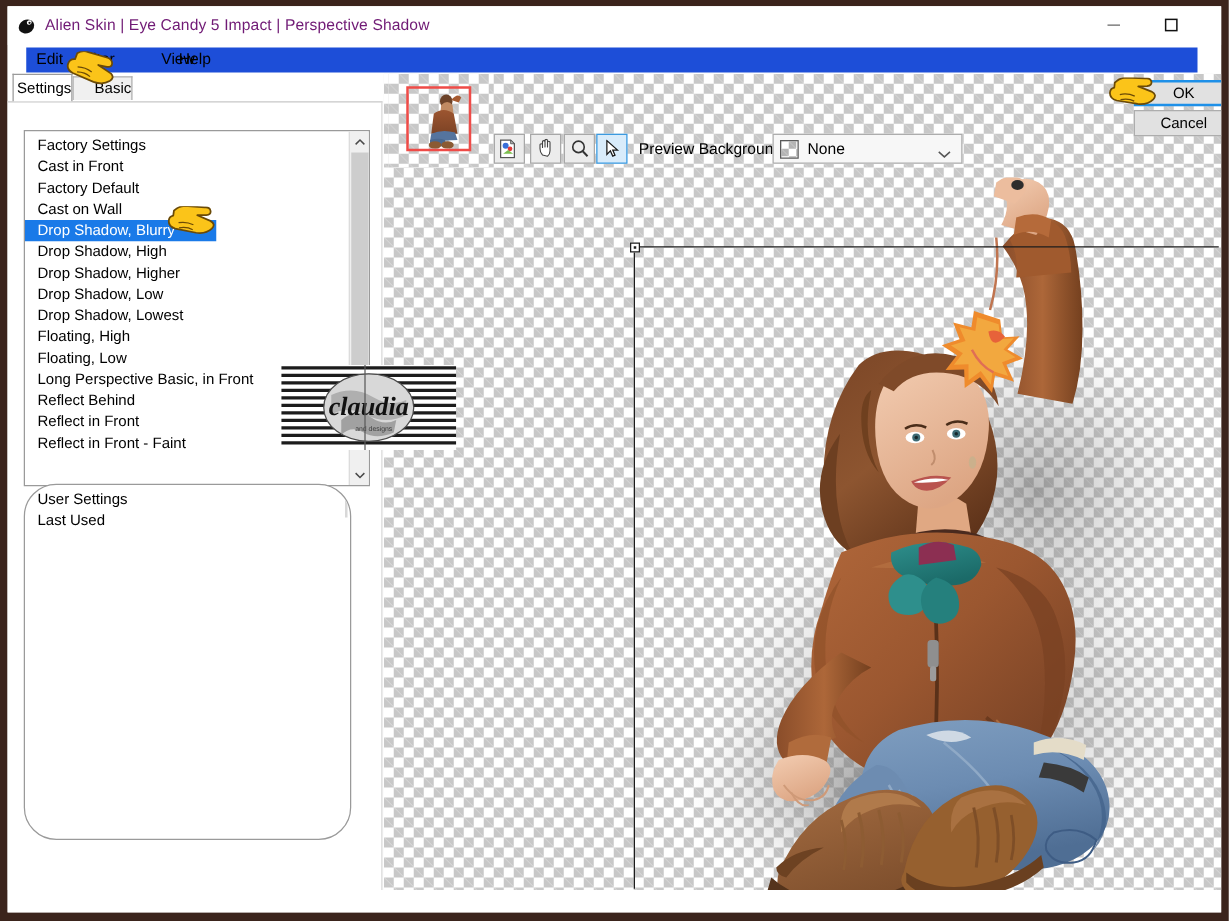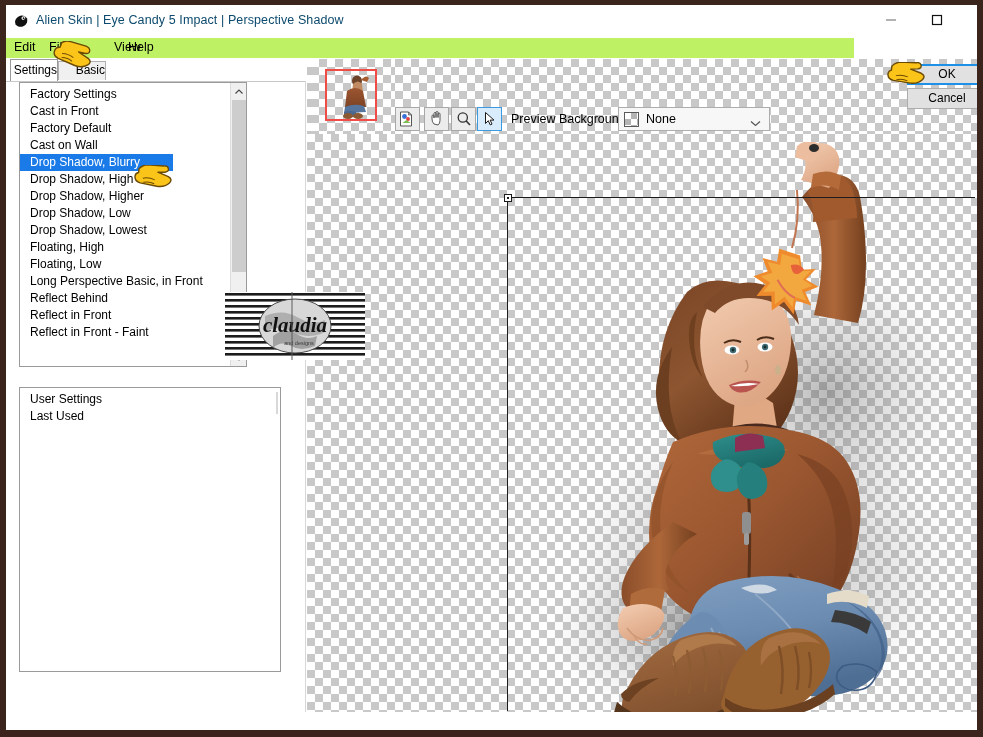--- a/index.html
+++ b/index.html
@@ -45,41 +45,41 @@
   }
   .app-icon {
     position: absolute;
     left: 7px; top: 7px;
     width: 17px; height: 17px;
   }
   .title-text {
     position: absolute;
     left: 30px; top: 8px;
     font-size: 12.5px;
-    color: #0c4a6e;
+    color: #701a75;
     white-space: nowrap;
     letter-spacing: 0.1px;
   }
   .winbtn {
     position: absolute;
     top: 0;
     width: 46px; height: 30px;
     cursor: default;
   }
   .winbtn svg { position: absolute; left: 50%; top: 50%; transform: translate(-50%,-50%); }
   .btn-min  { left: 862px; }
   .btn-max  { left: 908px; }
   .btn-close{ left: 954px; }
 
   
   .menubar {
     position: absolute;
-    left: 0; top: 33px;
-    width: 848px; height: 20px;
-    background: #bef264;
+    left: 15px; top: 33px;
+    width: 937px; height: 20px;
+    background: #1d4ed8;
   }
   .menu-item {
     position: absolute;
     top: 0;
     font-size: 12.5px;
     color: #000;
     padding: 2px 4px;
     cursor: default;
     white-space: nowrap;
   }
@@ -125,22 +125,22 @@
     box-sizing: border-box;
   }
 
   .listbox {
     position: absolute;
     box-sizing: border-box;
     background: #ffffff;
     border: 1px solid #9a9a9a;
     overflow: hidden;
   }
-  .list-factory { left: 13px; top: 0;  width: 228px; height: 285px; padding-left: 16px; }
-  .list-user    { left: 13px; top: 305px; width: 262px; height: 285px; }
+  .list-factory { left: 13px; top: 22px;  width: 277px; height: 285px; padding-left: 16px; }
+  .list-user    { left: 13px; top: 305px; width: 262px; height: 285px; border-radius: 26px; }
 
   .list-inner {
     position: absolute;
     left: 0; top: 0;
     right: 0; bottom: 0;
     padding: 3px 0 0 0;
   }
   .list-item {
     height: 17px;
     line-height: 17px;

